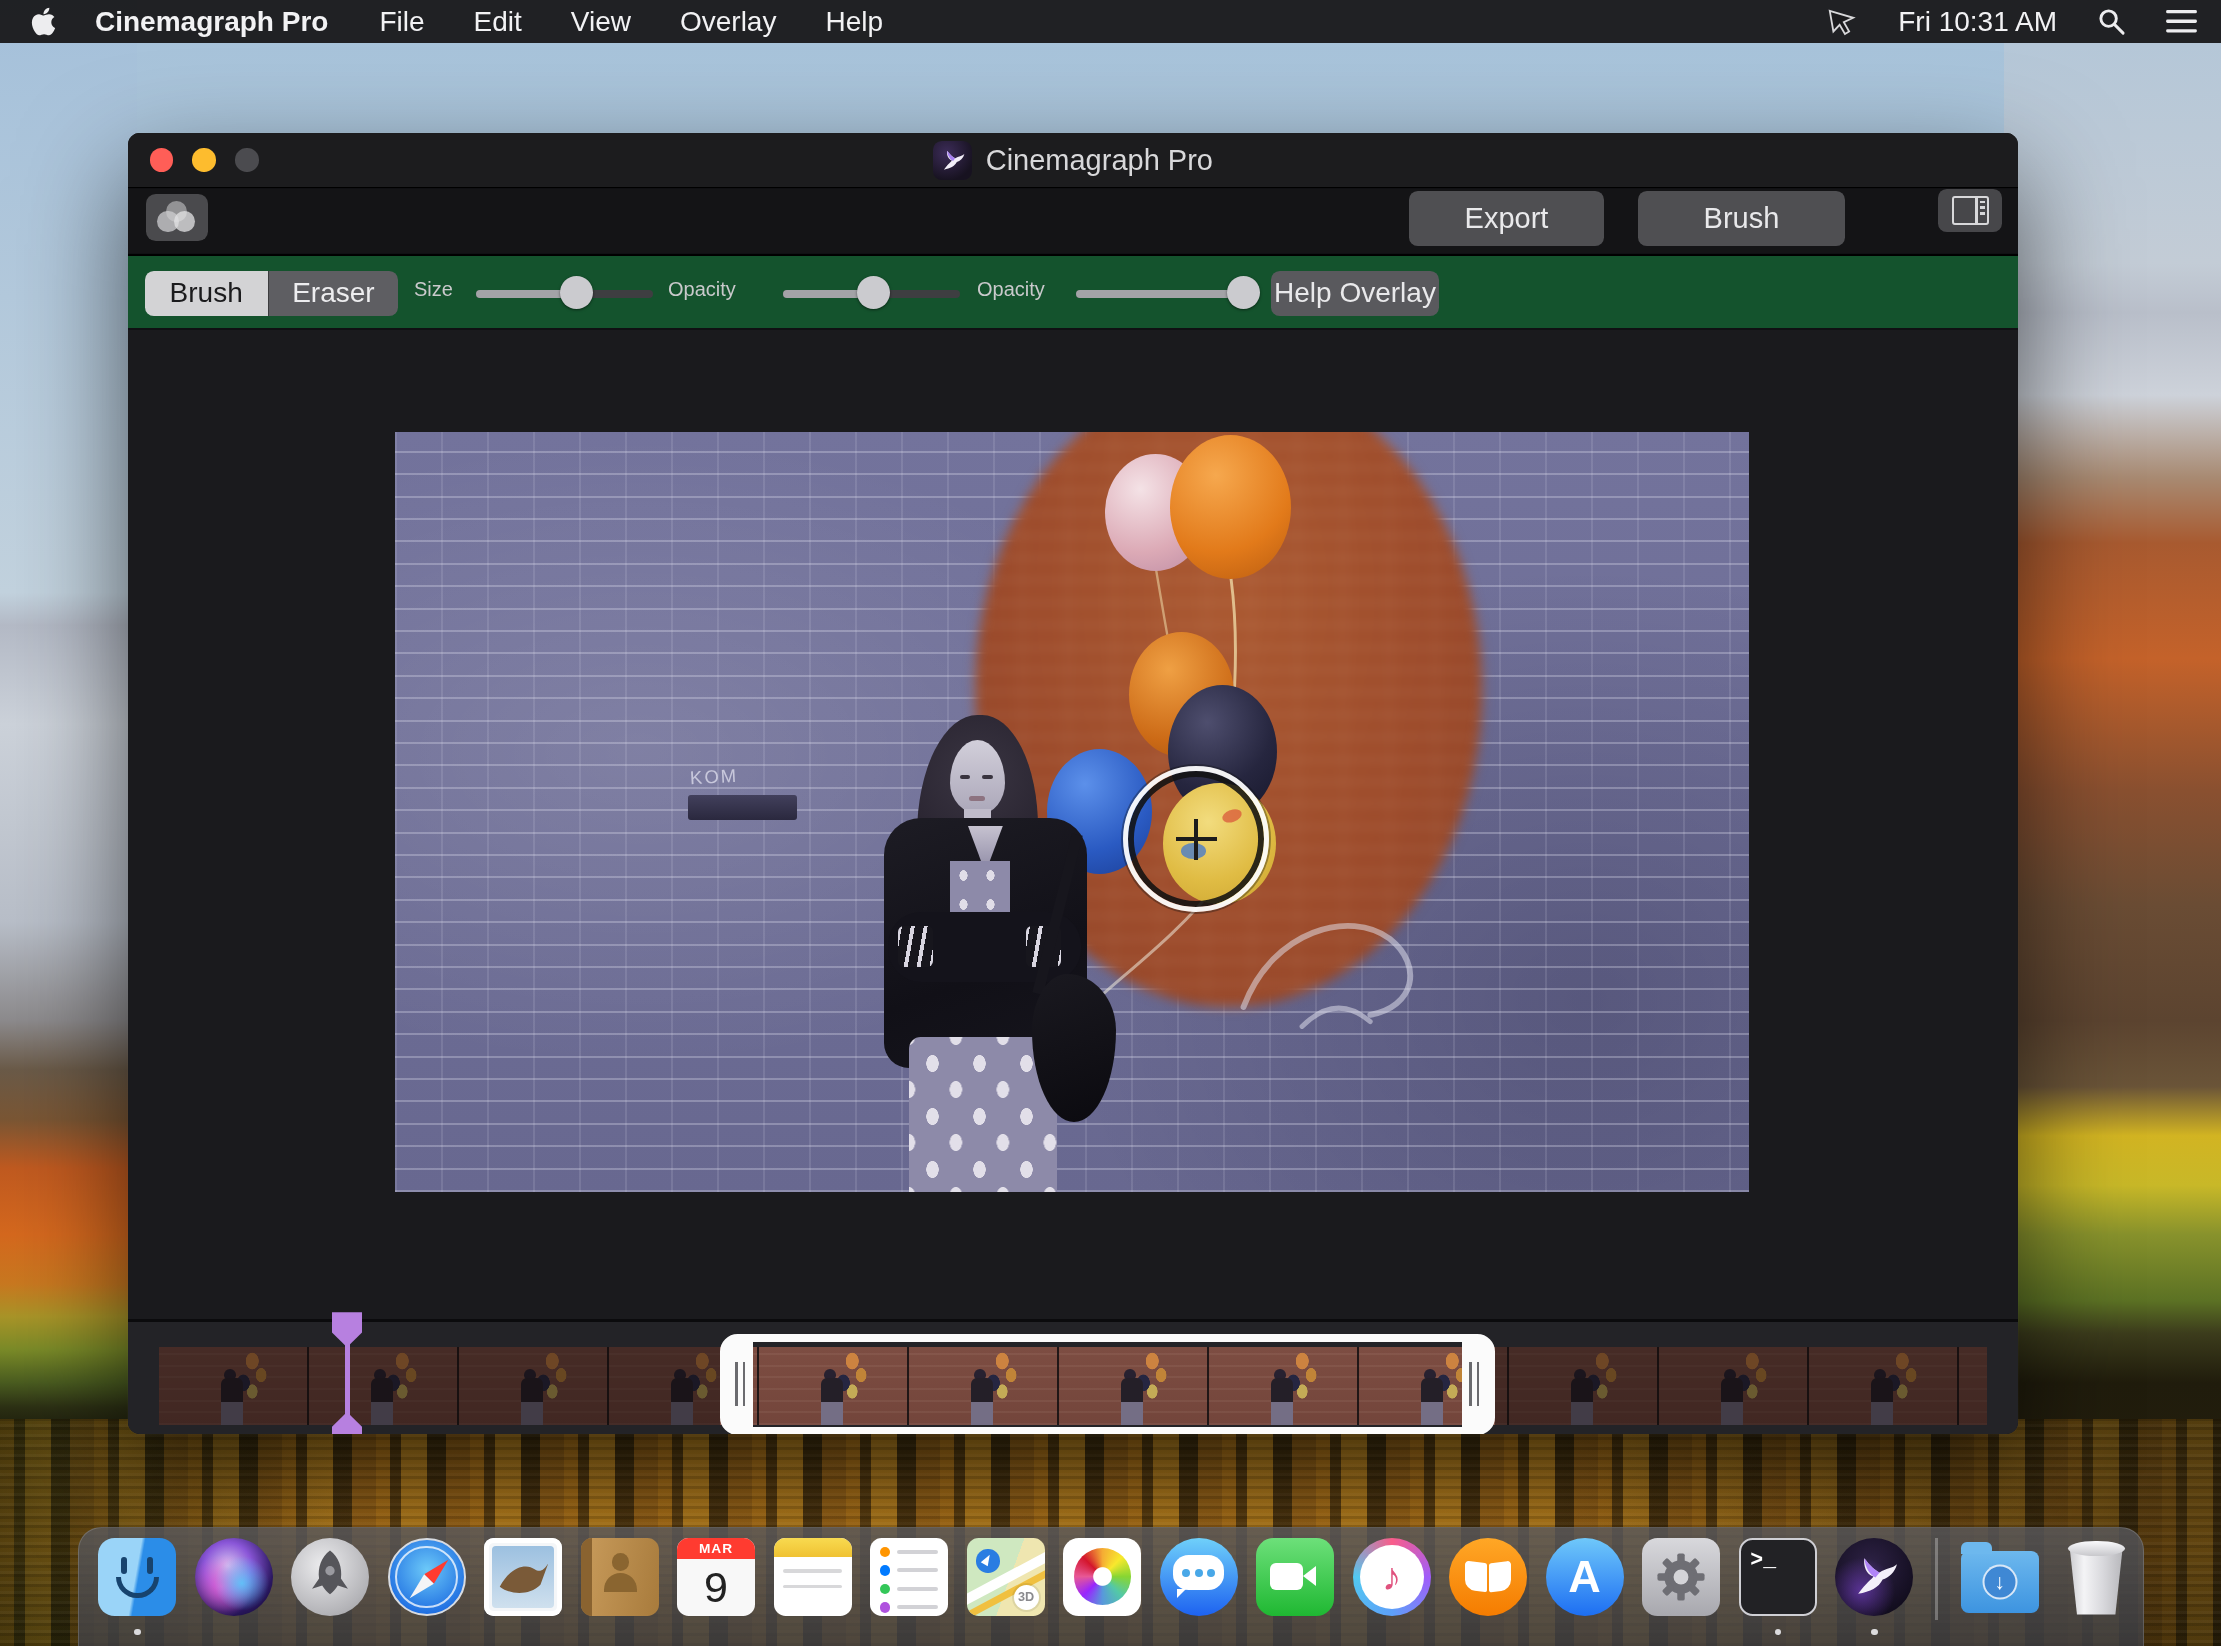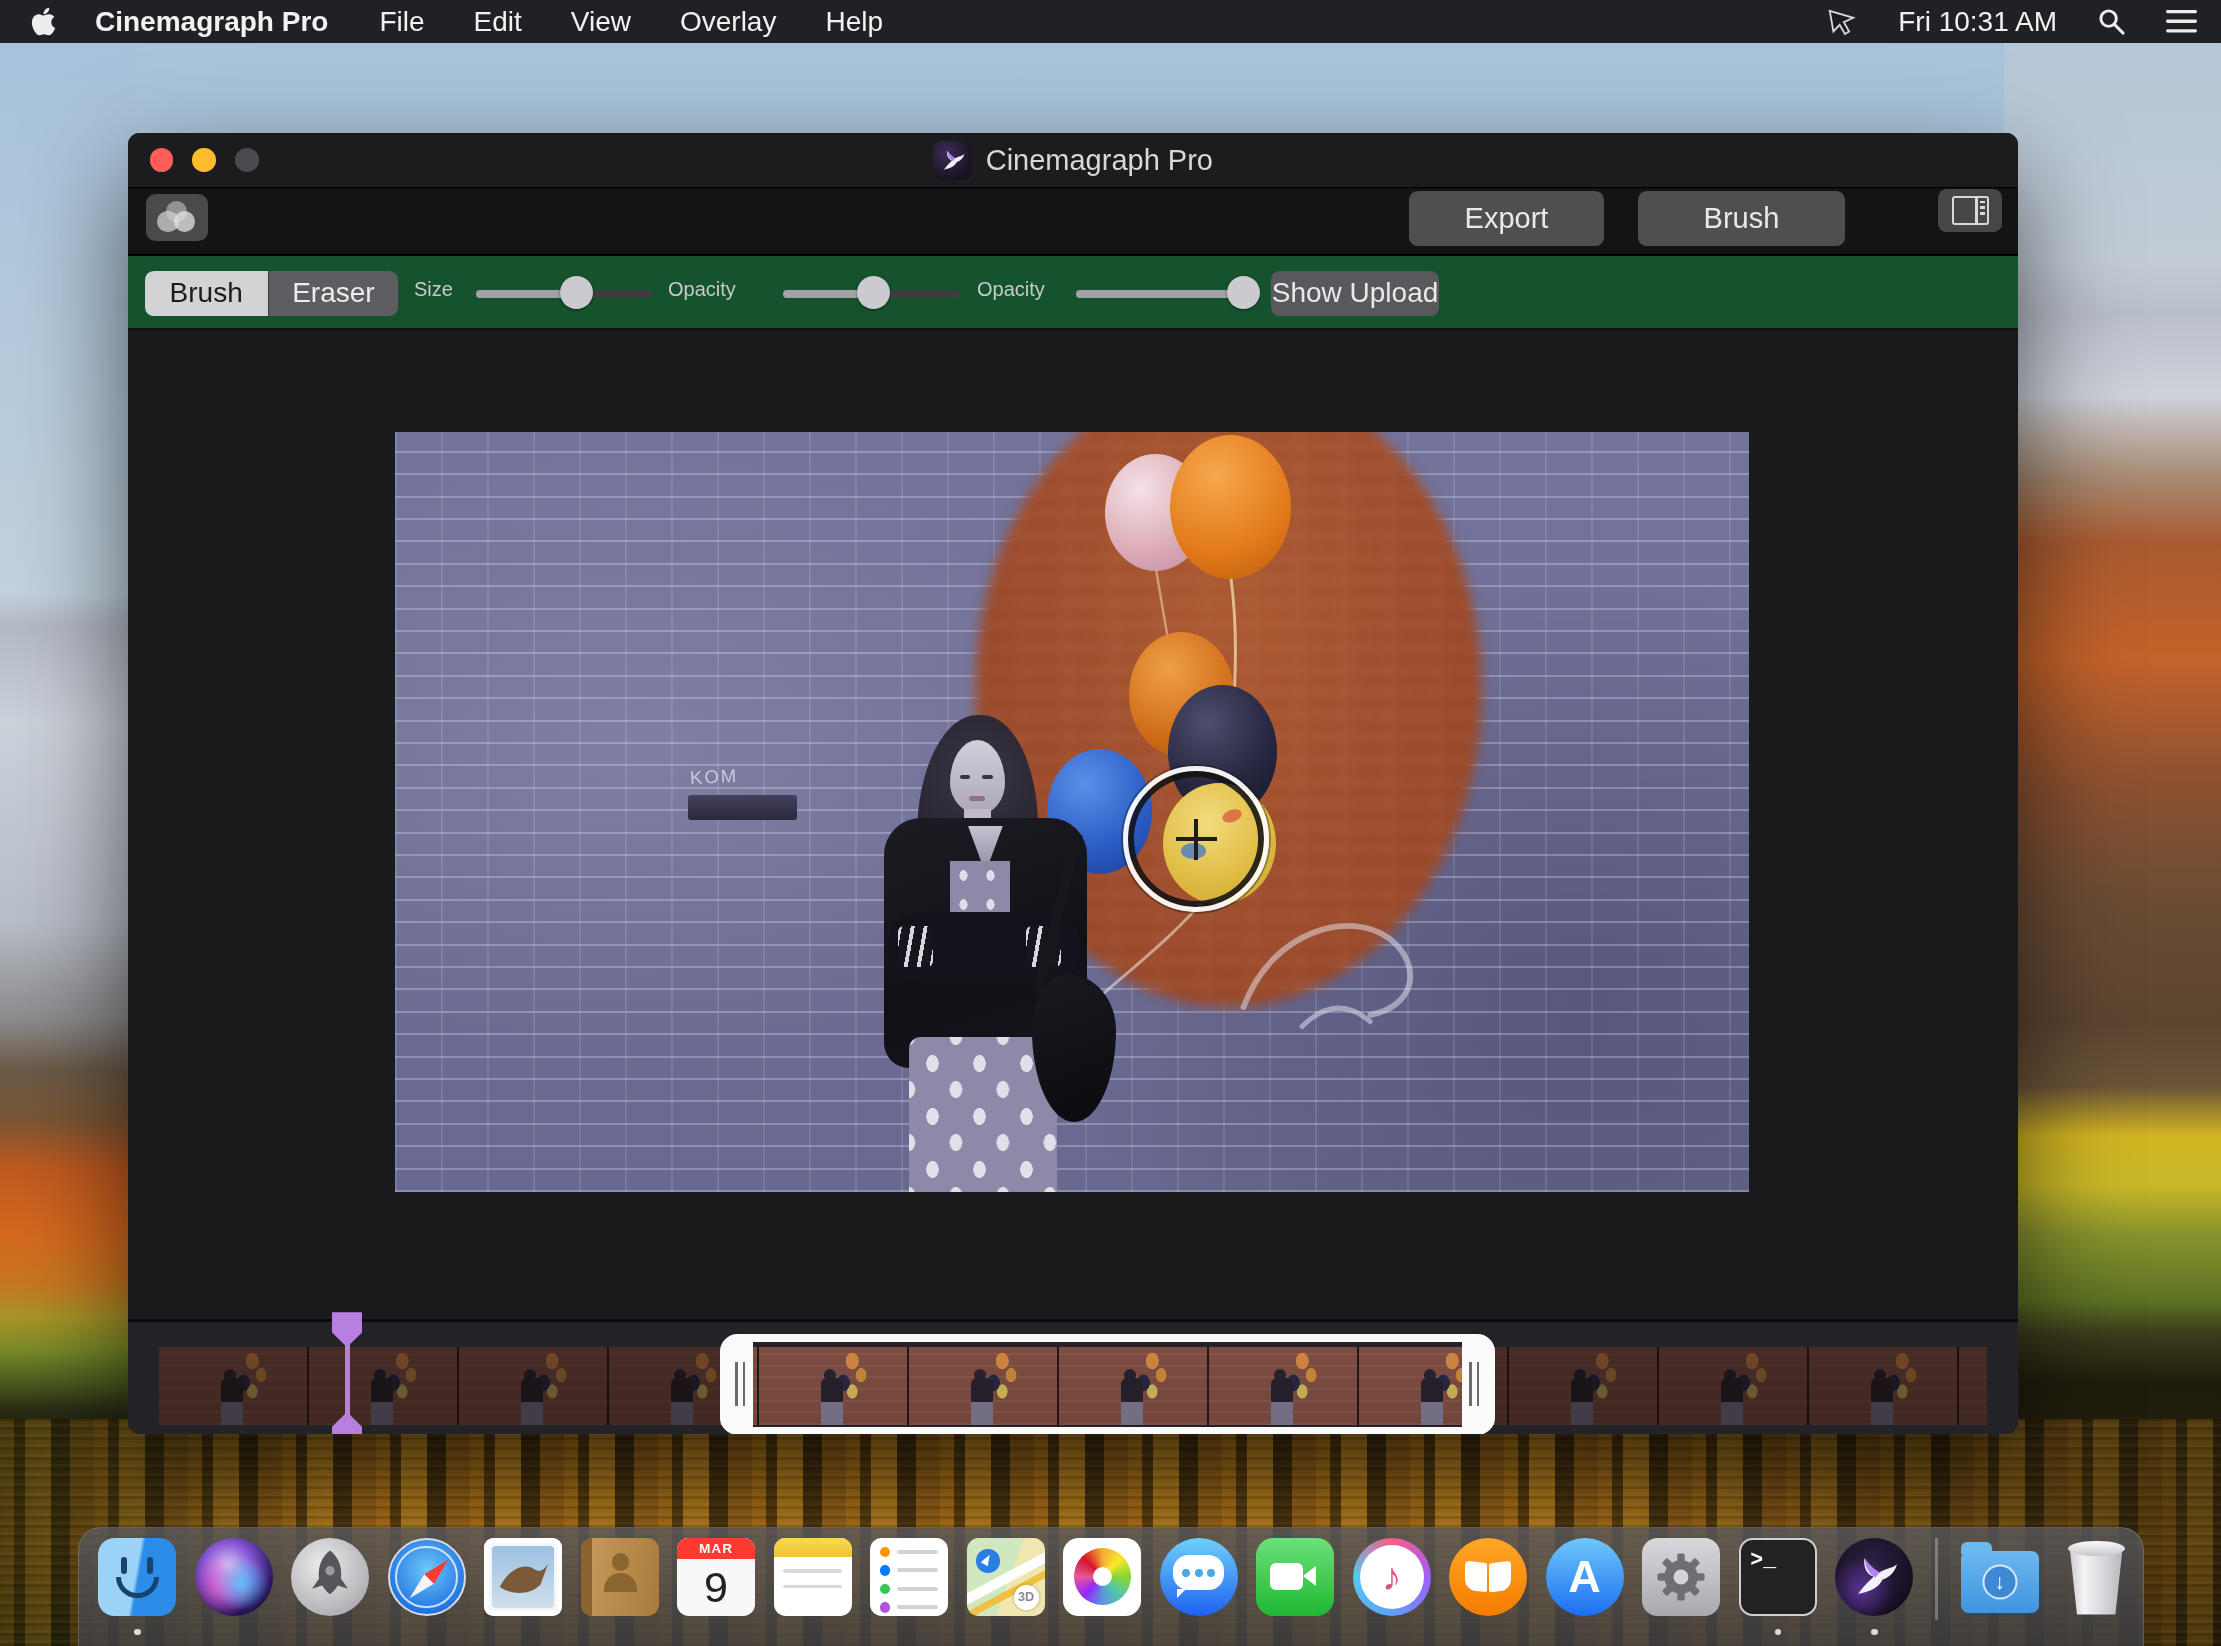--- a/index.html
+++ b/index.html
@@ -332,21 +332,21 @@
       <div class="track"></div>
       <div class="fill"></div>
       <div class="thumb"></div>
     </div>
     <span class="tool-label" style="left:849px">Opacity</span>
     <div class="slider" style="left: 948px; width: 176px; --pct: 95;">
       <div class="track"></div>
       <div class="fill"></div>
       <div class="thumb"></div>
     </div>
-    <div class="btn overlay-btn">Show Upload</div>
+    <div class="btn overlay-btn">Help Overlay</div>
   </div>
 
   <div class="canvasarea">
     <div class="photo">
       <div class="wall"></div>
       <div class="paint-blob"></div>
       <div class="ledge"></div>
       <span class="tag">KOM</span>
 
       <svg class="strings" viewBox="0 0 1388 779" width="1354" height="760">

